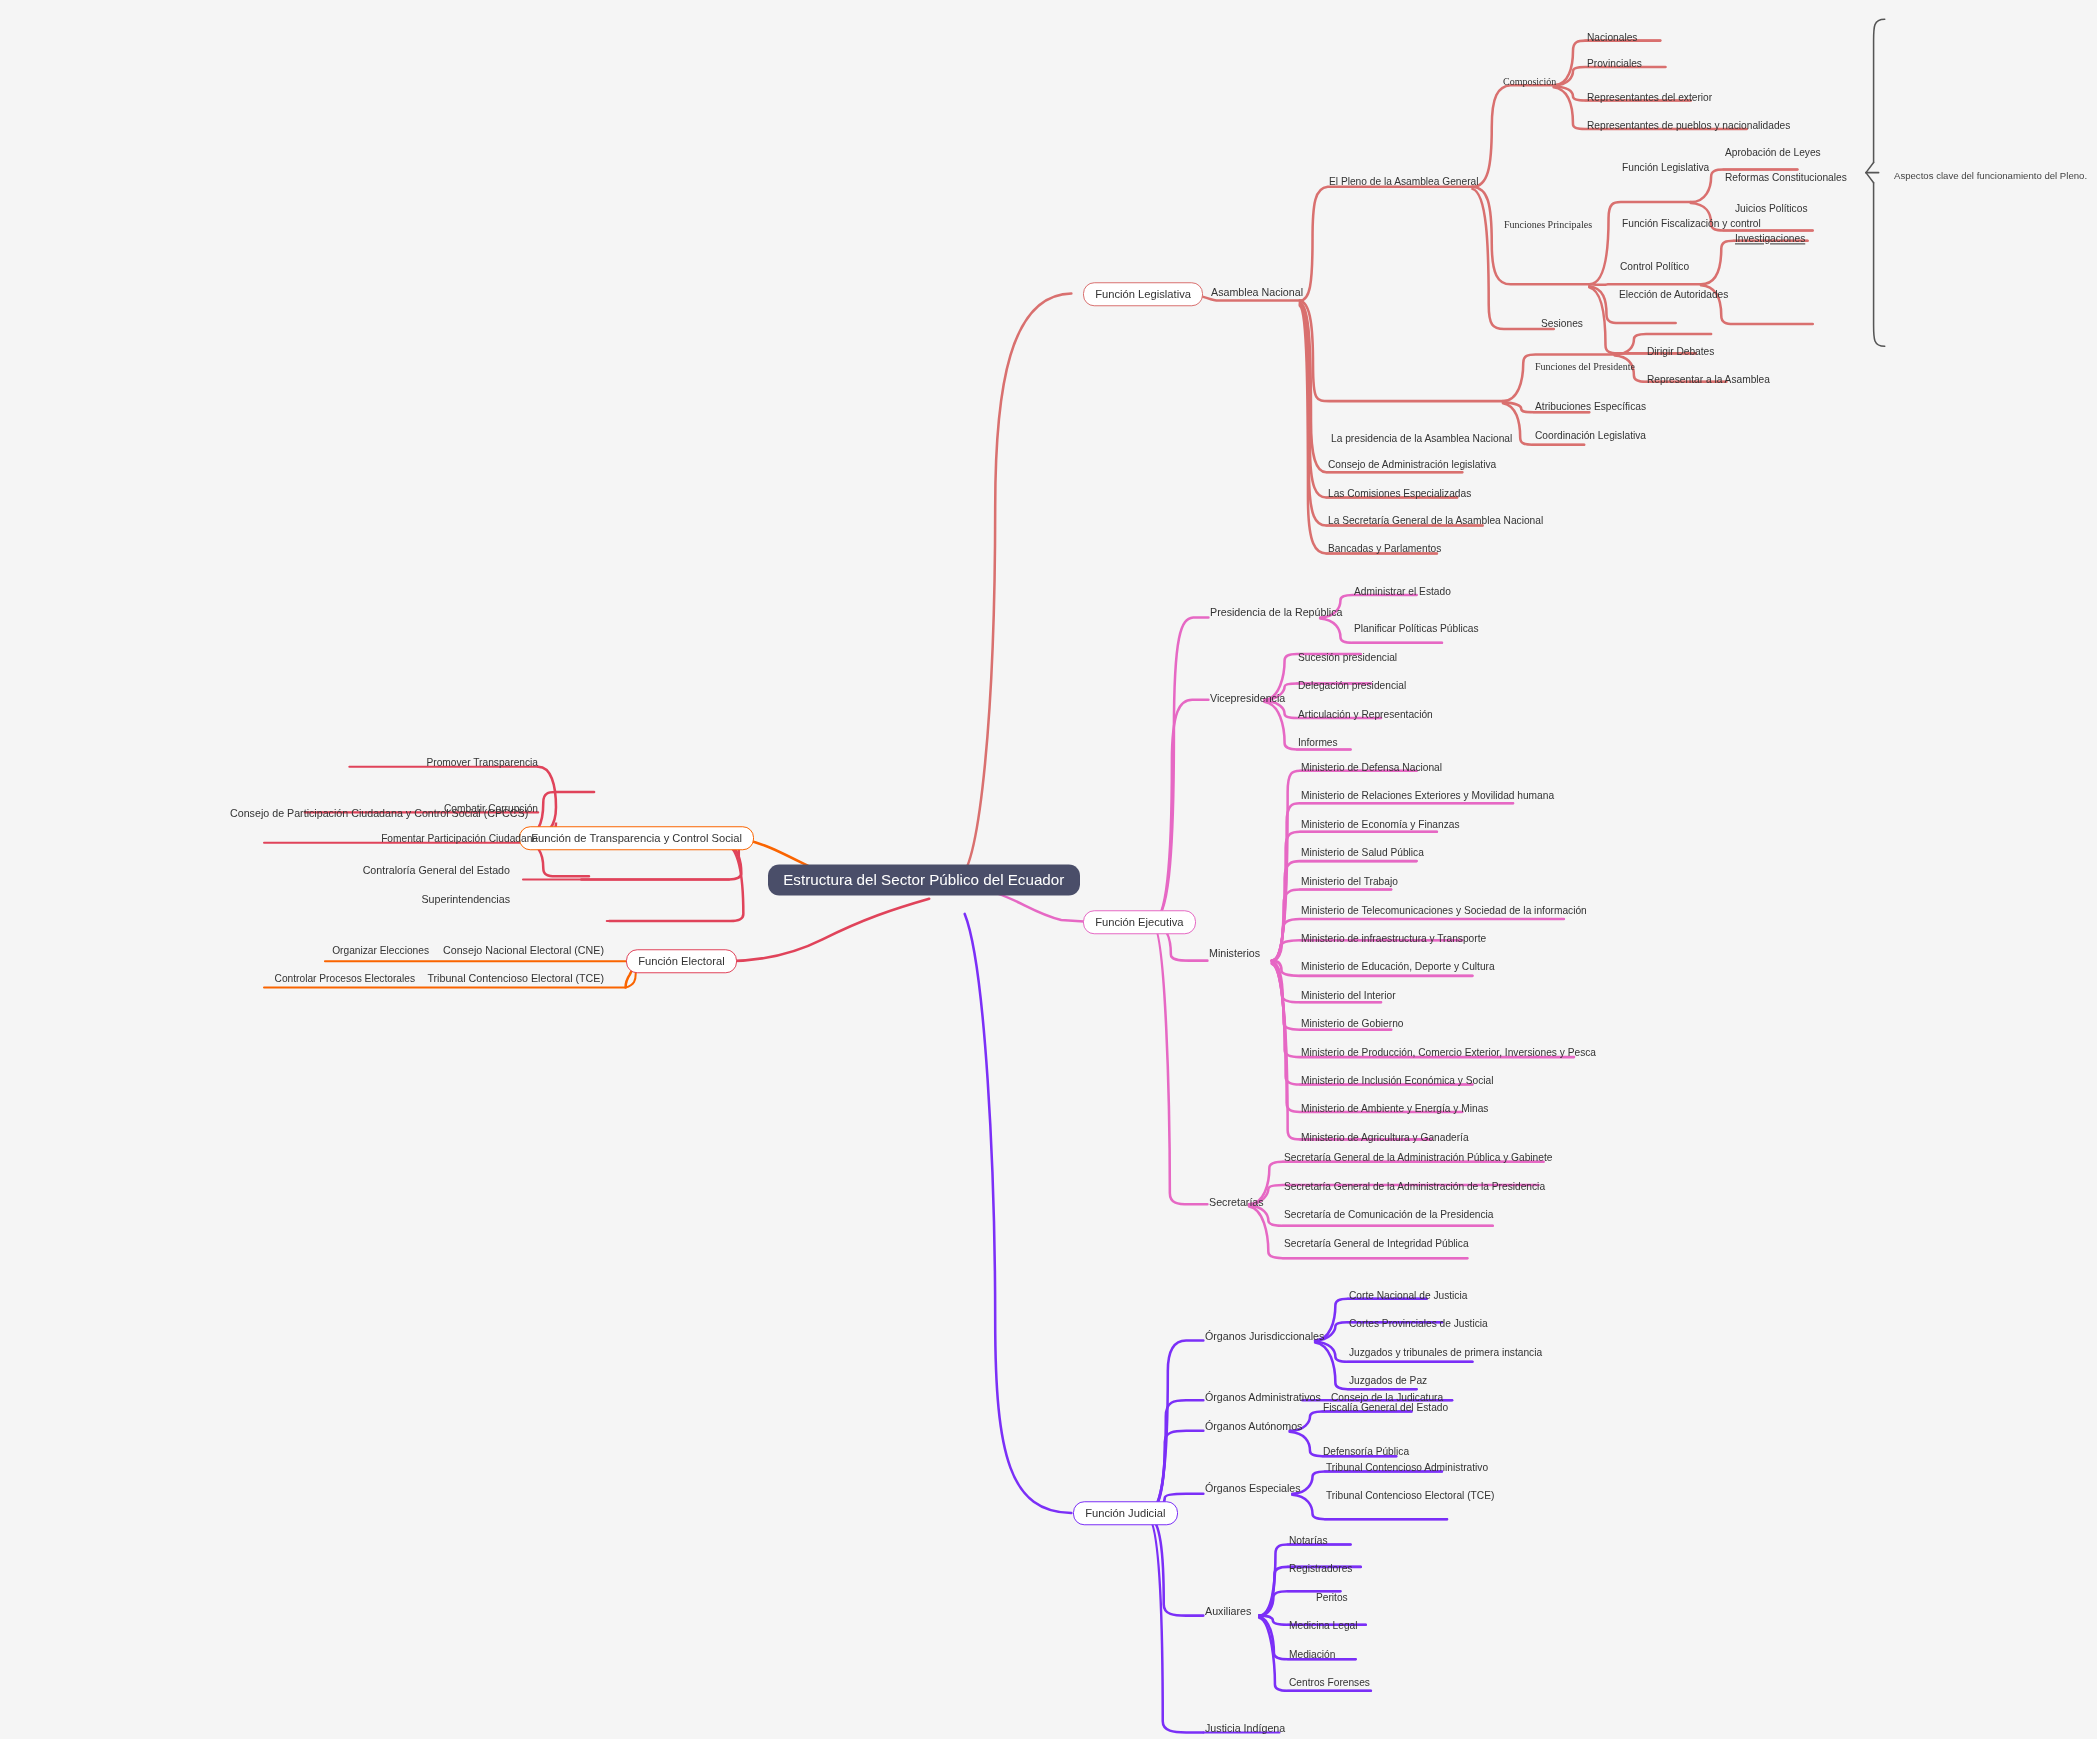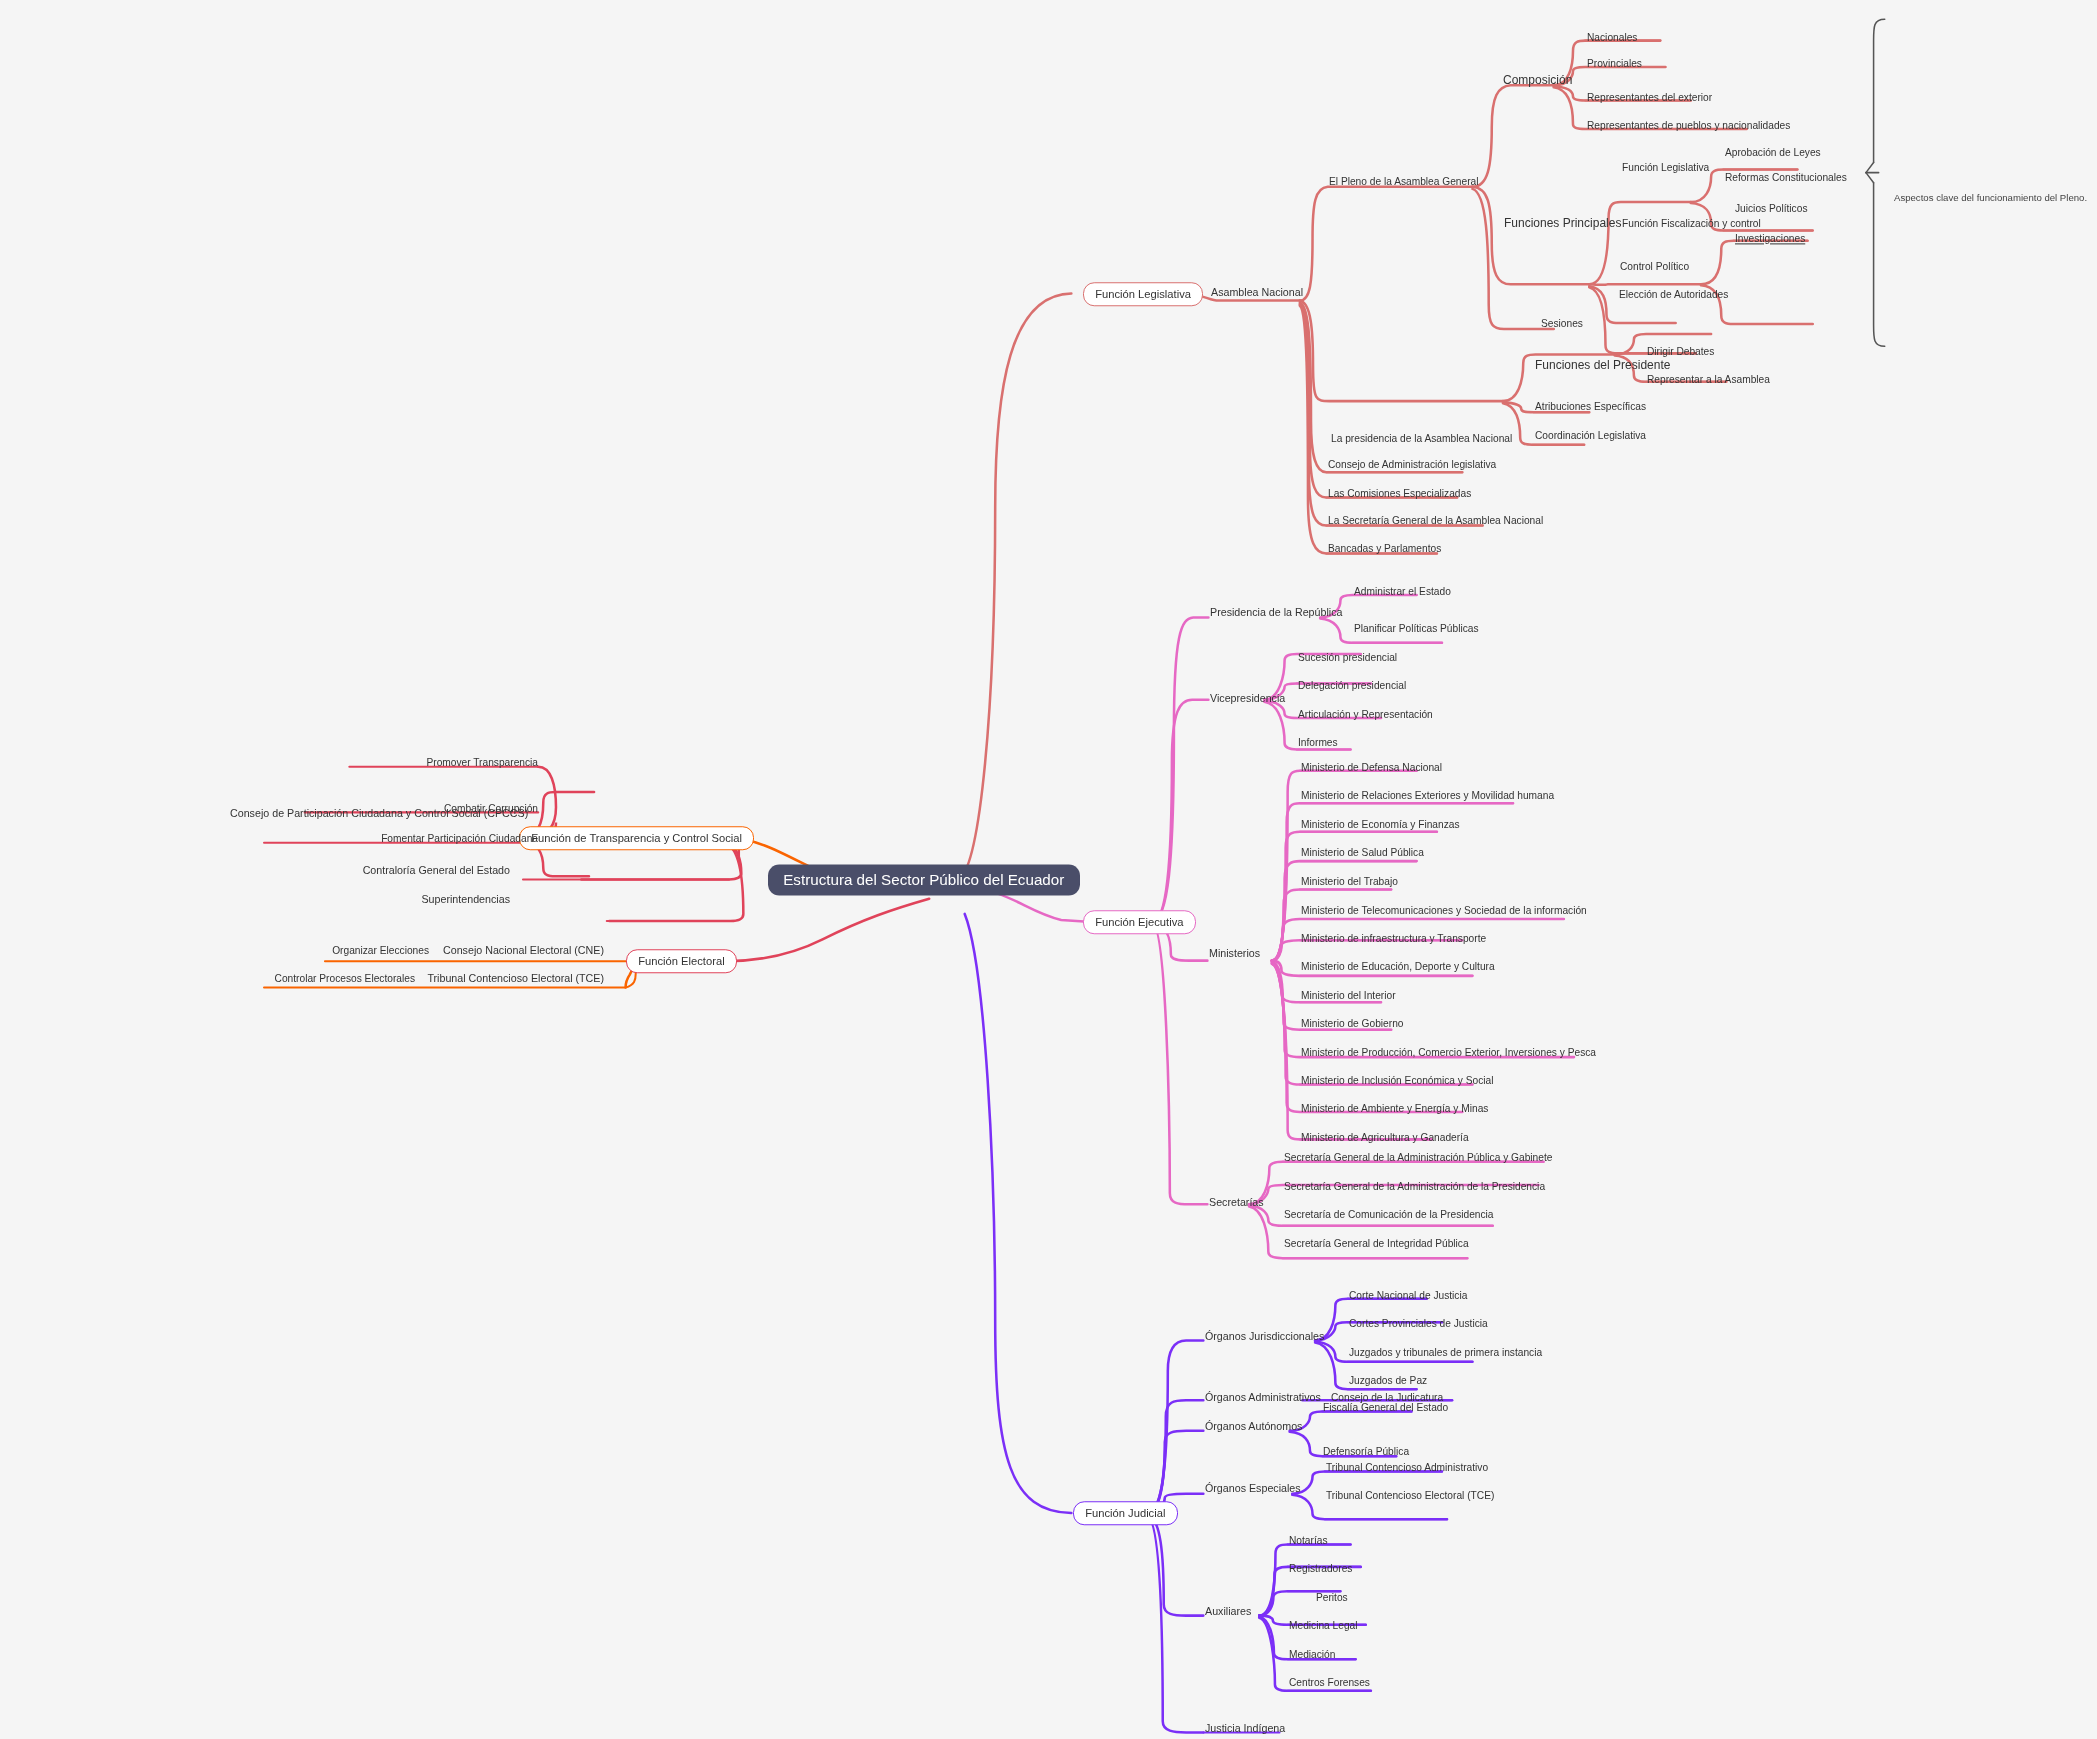--- a/index.html
+++ b/index.html
@@ -44,21 +44,21 @@
     font-size:11.2px;
     border:1.5px solid #e0607e;
   }
   .node.b-leg{border-color:#d9706f;}
   .node.b-exe{border-color:#e668c4;}
   .node.b-jud{border-color:#7b2ff7;}
   .node.b-tra{border-color:#fa6400;}
   .node.b-ele{border-color:#e0435a;}
   .node.lvl2{font-size:10.7px;}
   .node.lvl3{font-size:10.2px;}
-  .node.lvl4{font-size:12px;}
+  .node.lvl4{font-size:10px;font-family:Liberation Serif, serif;}
   .node.leaf{font-size:10.2px;}
   .node.rightalign{transform:translate(-100%,-50%);}
   .annotation{
     position:absolute;
     font-size:9.6px;
     color:#444;
     white-space:nowrap;
     transform:translateY(-50%);
   }
 </style>
@@ -379,21 +379,21 @@
 
   <div class="node lvl3" style="left:1328px; top:465px;">
     <span>Consejo de Administración legislativa</span></div>
   <div class="node lvl3" style="left:1328px; top:494px;">
     <span>Las Comisiones Especializadas</span></div>
   <div class="node lvl3" style="left:1328px; top:521px;">
     <span>La Secretaría General de la Asamblea Nacional</span></div>
   <div class="node lvl3" style="left:1328px; top:549px;">
     <span>Bancadas y Parlamentos</span></div>
 
-  <div class="annotation" style="left:1894px; top:197px;text-align:center;">
+  <div class="annotation" style="left:1894px; top:175px;text-align:center;">
     <span>Aspectos clave del funcionamiento del Pleno.</span>
   </div>
 
   <div class="node lvl2" style="left:1210px; top:613px;">
     <span>Presidencia de la República</span></div>
   <div class="node leaf" style="left:1354px; top:592px;">
     <span>Administrar el Estado</span></div>
   <div class="node leaf" style="left:1354px; top:629px;">
     <span>Planificar Políticas Públicas</span></div>
 

